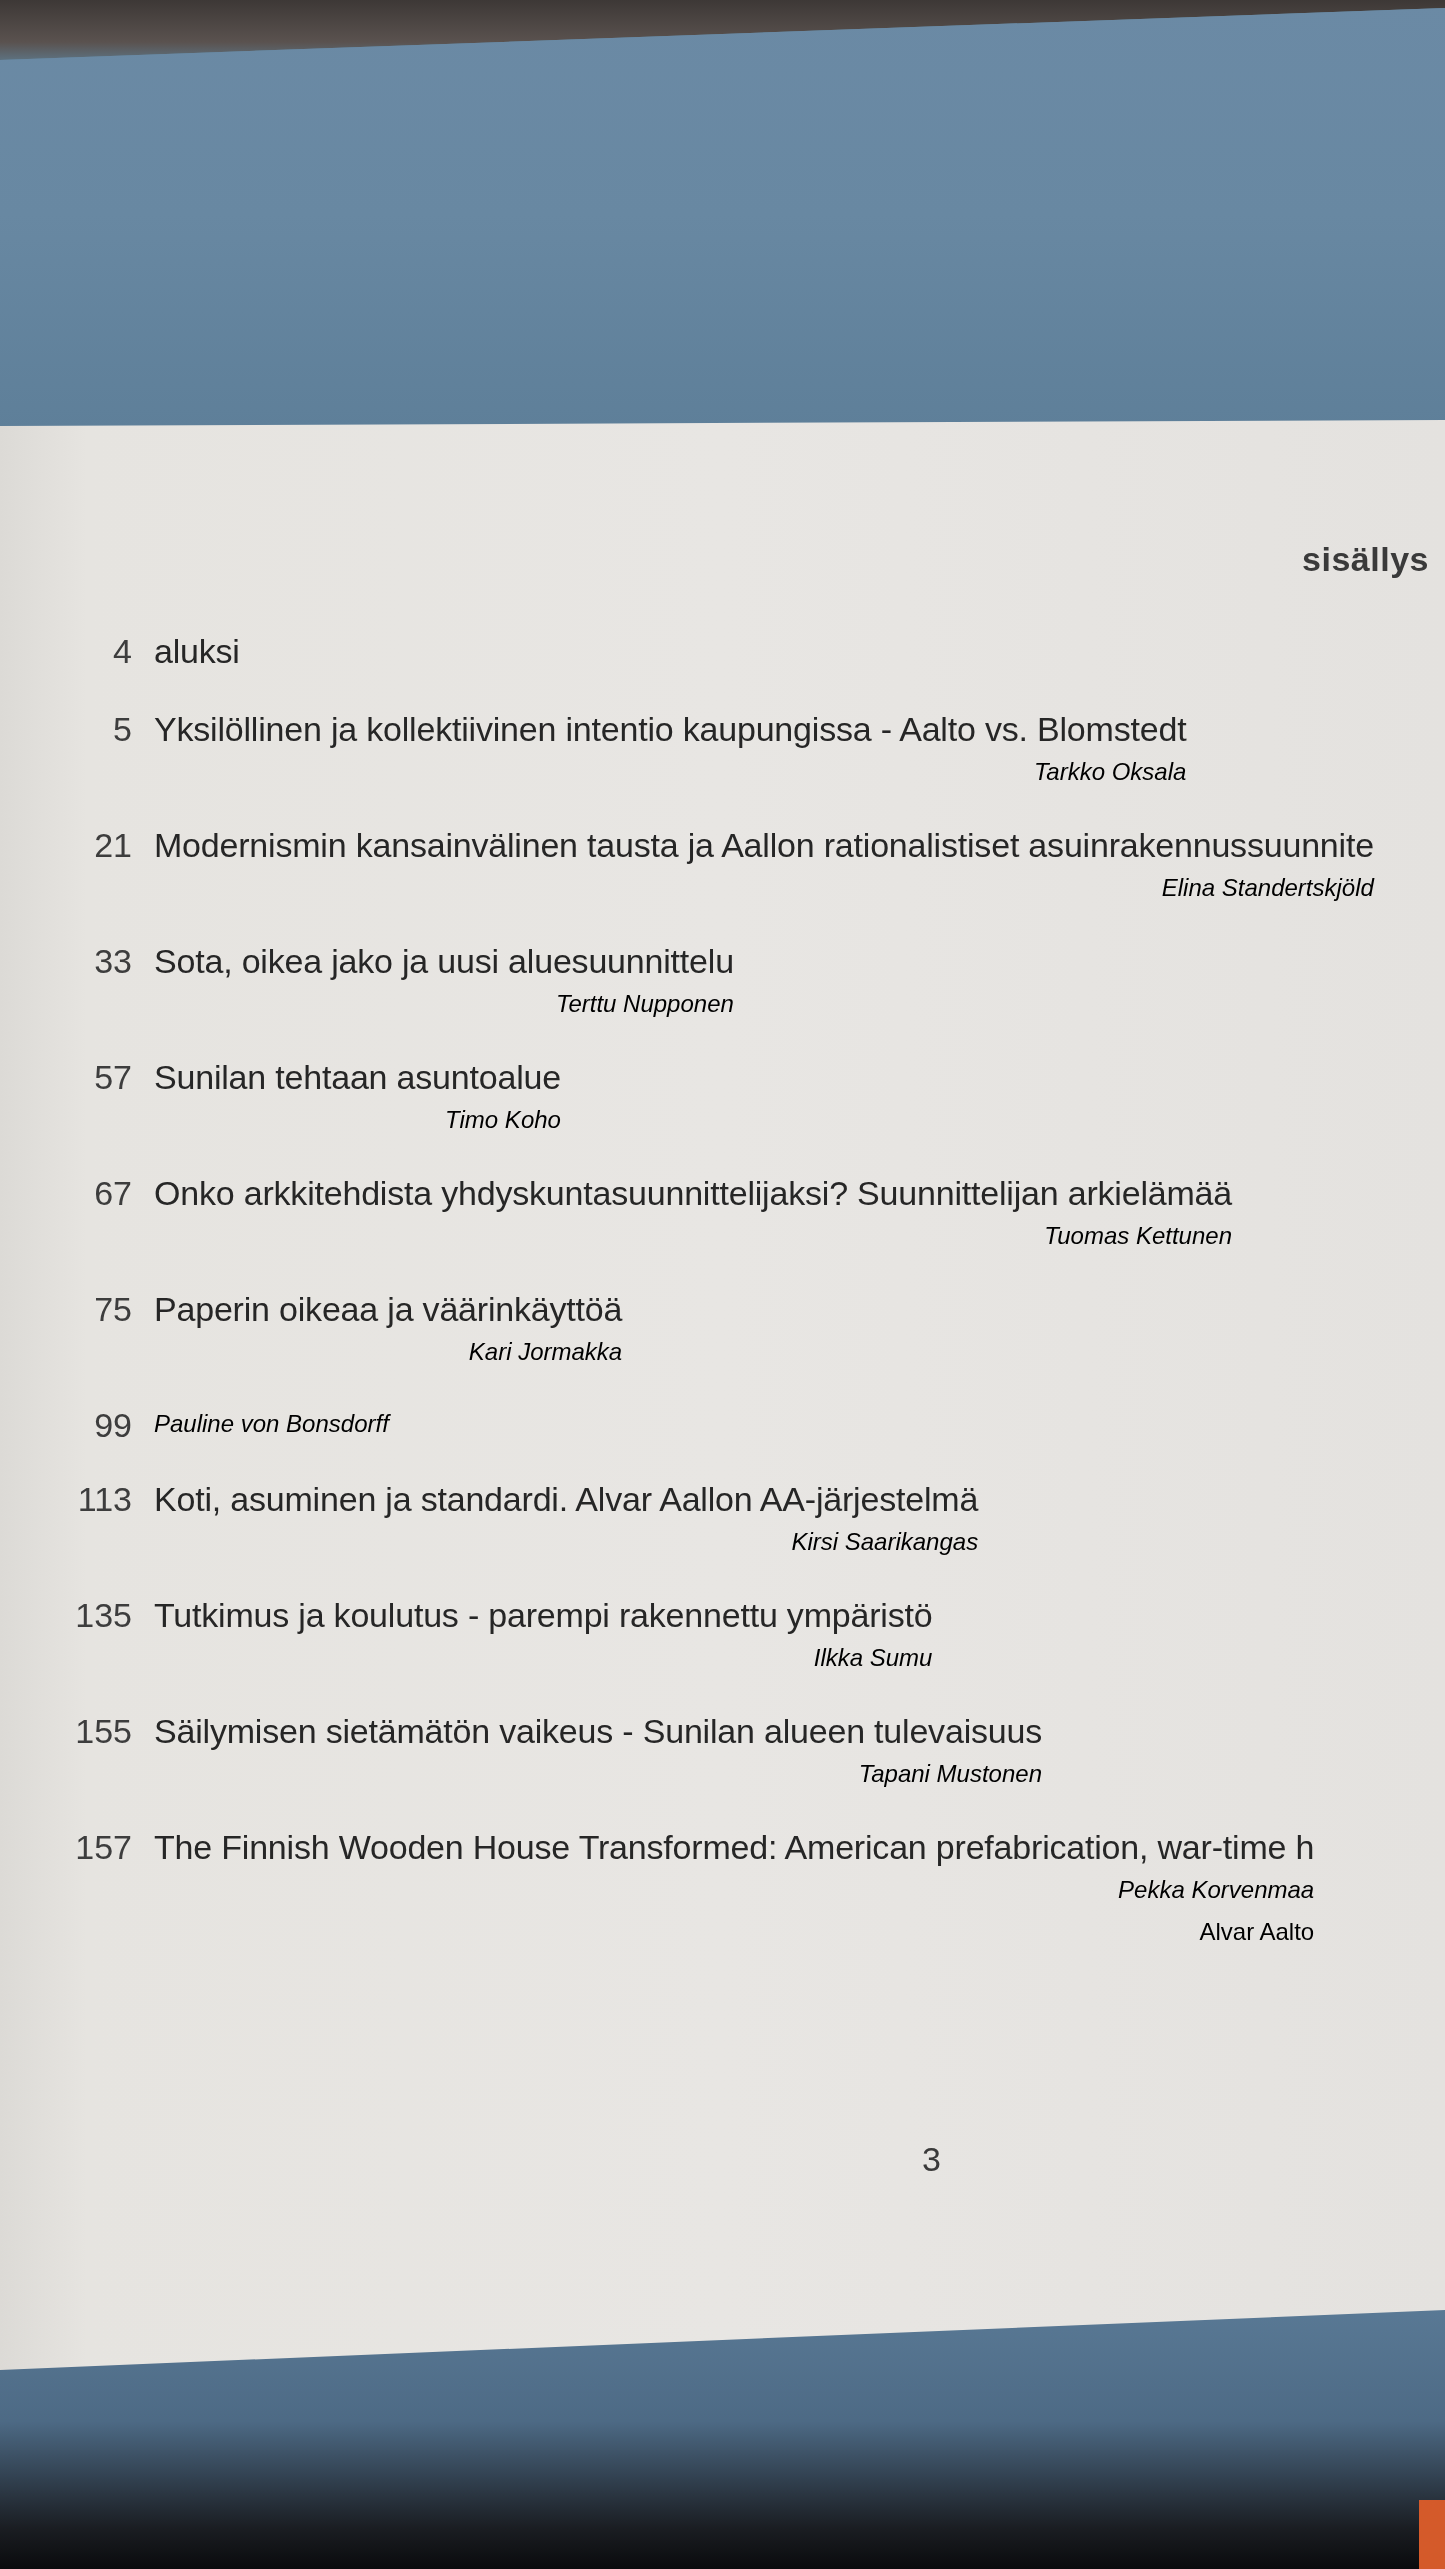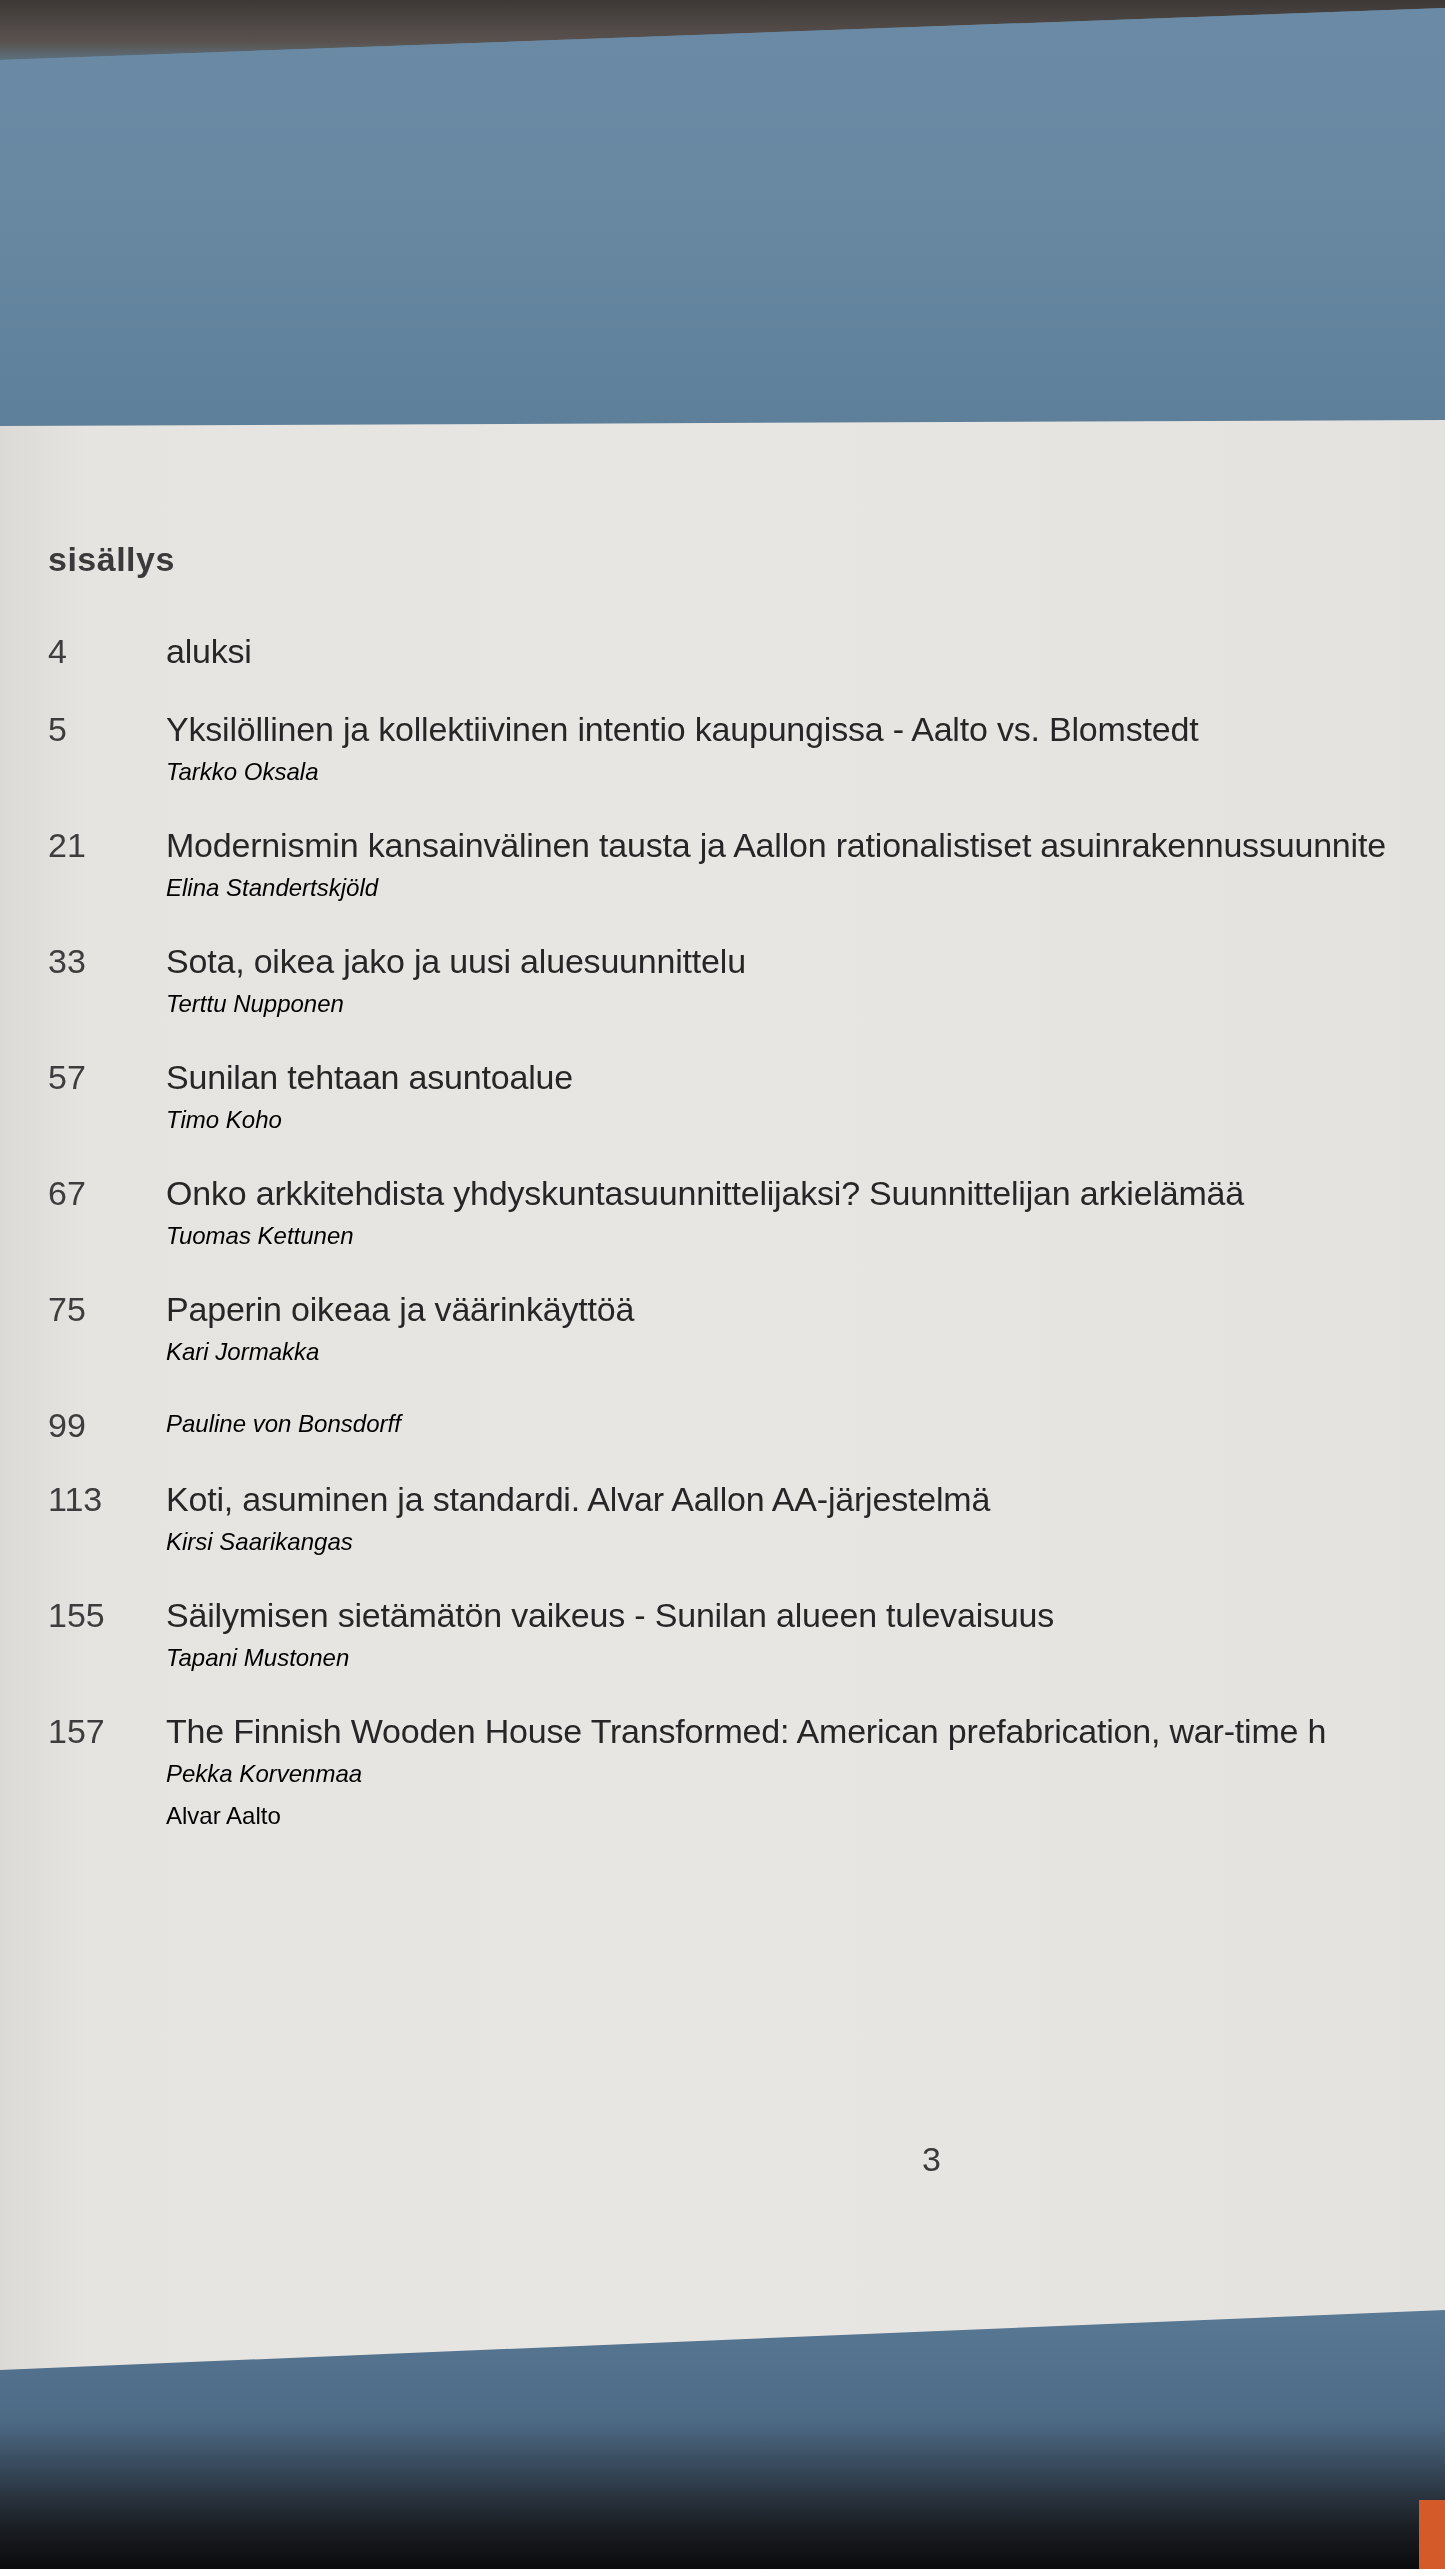--- a/index.html
+++ b/index.html
@@ -48,24 +48,25 @@
     .bottom-accent {
       position: absolute;
       right: 0;
       top: 2500px;
       width: 26px;
       height: 69px;
       background: #d45a2a;
     }
     .toc {
       position: absolute;
-      left: 48px;
+      left: 36px;
       top: 540px;
       width: 1393px;
       color: #2c2c2c;
+      text-align: right;
     }
     .toc-heading {
       font-family: "Liberation Sans", sans-serif;
       font-weight: bold;
       font-size: 34px;
       color: #3a3a3a;
       margin: 0 0 50px 0;
       letter-spacing: 0.5px;
     }
     .toc-list {
@@ -192,20 +193,27 @@
     </li>
 
     <li class="toc-entry">
       <span class="toc-page">113</span>
       <div class="toc-body">
         <span class="toc-title">Koti, asuminen ja standardi. Alvar Aallon AA-järjestelmä</span>
         <span class="toc-author">Kirsi Saarikangas</span>
       </div>
     </li>
 
+    <li class="toc-entry">
+      <span class="toc-page">135</span>
+      <div class="toc-body">
+        <span class="toc-title">Tutkimus ja koulutus - parempi rakennettu ympäristö</span>
+        <span class="toc-author">Ilkka Sumu</span>
+      </div>
+    </li>
 
     <li class="toc-entry">
       <span class="toc-page">155</span>
       <div class="toc-body">
         <span class="toc-title">Säilymisen sietämätön vaikeus - Sunilan alueen tulevaisuus</span>
         <span class="toc-author">Tapani Mustonen</span>
       </div>
     </li>
 
     <li class="toc-entry">

